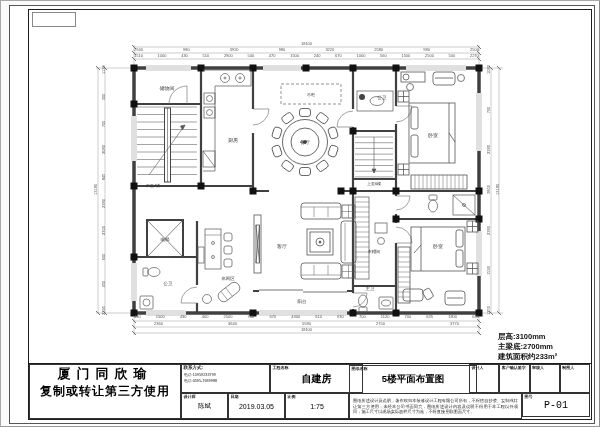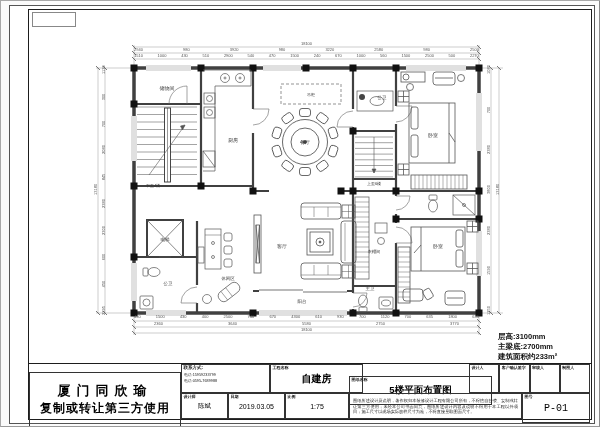--- a/index.html
+++ b/index.html
@@ -10,22 +10,22 @@
   .stamp{position:absolute;left:31px;top:11px;width:42px;height:13px;border:0.8px solid #888;}
   svg{position:absolute;left:0;top:0;}
   .dim-h{position:absolute;display:flex;justify-content:space-between;font-size:4px;color:#555;line-height:1;}
   .dim-h span{white-space:nowrap;}
   .dim-v{position:absolute;display:flex;flex-direction:column;justify-content:space-between;width:8px;font-size:4px;color:#555;line-height:1;}
   .dim-v span{transform:rotate(-90deg);white-space:nowrap;width:8px;text-align:center;}
   .info-block{position:absolute;left:497px;top:331px;width:92px;font-size:7.5px;color:#111;line-height:1.3;font-weight:bold;}
   .titleblock{position:absolute;left:27px;top:362px;width:562px;height:55px;border:1.4px solid #1d1d1d;background:#fff;}
   .cell{position:absolute;box-sizing:border-box;border:0.6px solid #333;}
   .hdr{position:absolute;left:1.5px;top:1px;font-size:4px;color:#222;font-weight:bold;line-height:1;}
-  .company{display:flex;flex-direction:column;justify-content:center;align-items:center;
-           font-family:Liberation Sans, sans-serif;font-weight:bold;color:#000;margin-top:8px;}
+  .company{display:flex;flex-direction:column;align-items:center;
+           font-family:Liberation Sans, sans-serif;font-weight:bold;color:#000;}
   .company .l1{font-size:13px;letter-spacing:6px;}
   .company .l2{font-size:12px;letter-spacing:1px;}
   .val-center{display:flex;align-items:center;justify-content:center;height:100%;}
   .phones{position:absolute;left:2px;top:8px;font-size:3.8px;color:#222;line-height:1.5;}
   .notes{font-size:4.2px;color:#222;line-height:1.35;padding:4px 3px 1px 3px;text-align:justify;}
 </style>
 </head>
 <body>
 
 <div id="screen">
@@ -417,37 +417,37 @@
       <div class="val-center" style="font-size:6.5px;">陈斌</div>
     </div>
     <div class="cell" style="left:199px;top:29px;width:57px;height:26px;">
       <span class="hdr">日期</span>
       <div class="val-center" style="font-size:7px;">2019.03.05</div>
     </div>
     <div class="cell" style="left:256px;top:29px;width:64px;height:26px;">
       <span class="hdr">比例</span>
       <div class="val-center" style="font-size:7px;">1:75</div>
     </div>
-    <div class="cell" style="left:320px;top:12px;width:143px;height:29px;">
+    <div class="cell" style="left:320px;top:1px;width:128px;height:29px;">
       <span class="hdr">图纸名称</span>
       <div class="val-center" style="font-size:9.5px;font-weight:bold;">5楼平面布置图</div>
     </div>
     <div class="cell" style="left:440px;top:0;width:30.25px;height:29px;">
       <span class="hdr">设计人</span>
     </div>
     <div class="cell" style="left:470.25px;top:0;width:30.25px;height:29px;">
       <span class="hdr">客户确认签字</span>
     </div>
     <div class="cell" style="left:500.5px;top:0;width:30.25px;height:29px;">
       <span class="hdr">审核人</span>
     </div>
     <div class="cell" style="left:530.75px;top:0;width:30.25px;height:29px;">
       <span class="hdr">制图人</span>
     </div>
     <div class="cell" style="left:320px;top:29px;width:173px;height:26px;overflow:hidden;">
       <div class="notes">图纸所述设计及说明，著作权归本装修设计工程有限公司所有，不得擅自抄袭、复制或转让第三方使用；未经本公司书面同意，图纸所述设计内容及说明不得用于本工程以外项目；施工尺寸以现场实际放样尺寸为准，不得直接量取图面尺寸。</div>
     </div>
-    <div class="cell" style="left:493px;top:29px;width:68px;height:30px;">
+    <div class="cell" style="left:493px;top:29px;width:68px;height:24px;">
       <span class="hdr">图号</span>
       <div class="val-center" style="font-size:10px;font-family:'Liberation Mono',monospace;">P-01</div>
     </div>
   </div>
 </div>
 
 </body></html>

